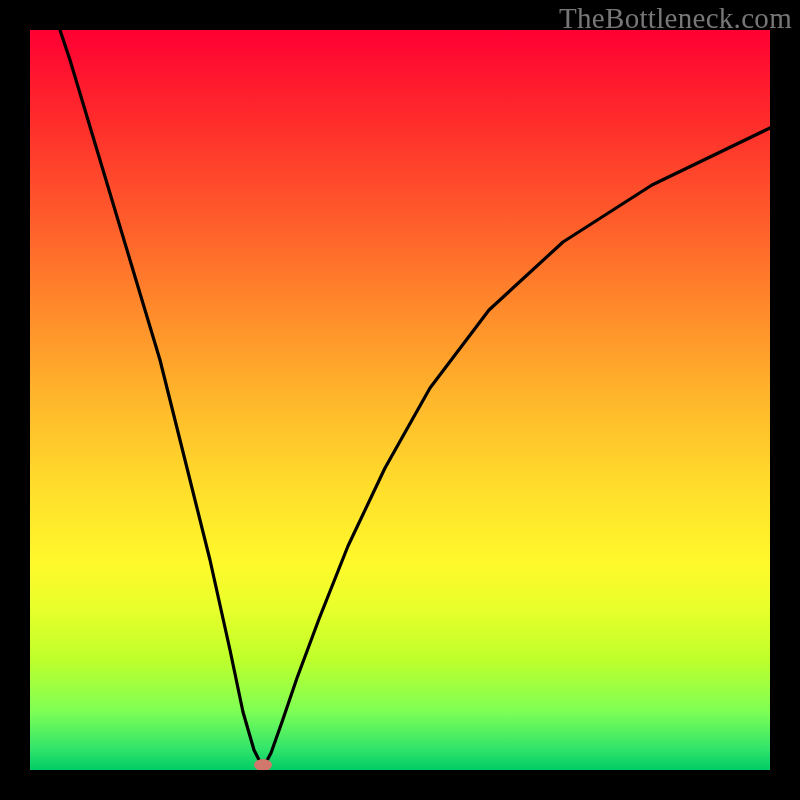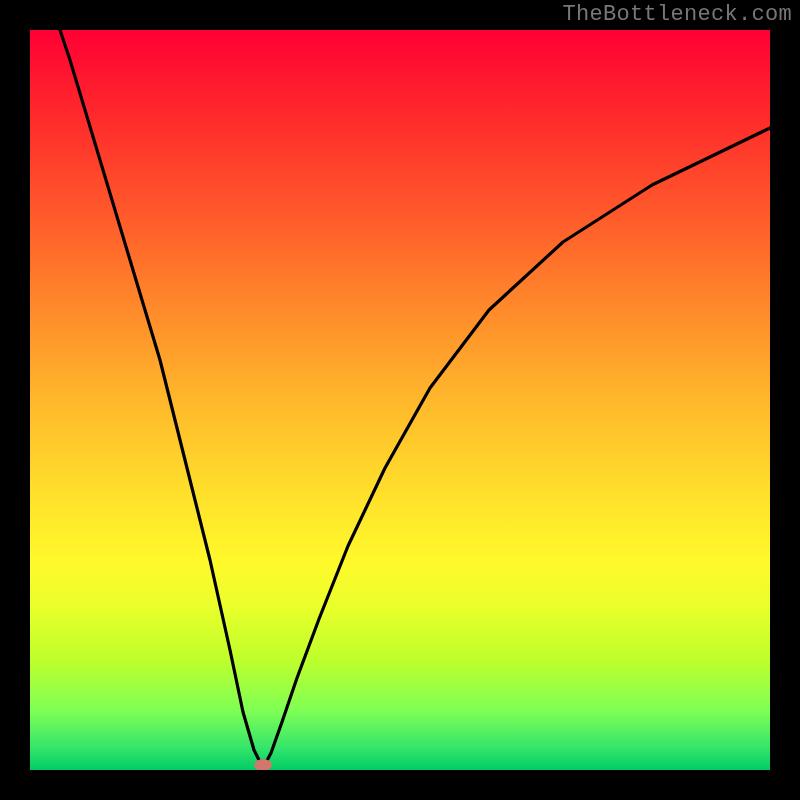--- a/index.html
+++ b/index.html
@@ -38,23 +38,23 @@
       #7fff55 92%,
       #34e56a 97%,
       #00cc66 100%
     );
   }
   .watermark {
     position: absolute;
     top: 2px;
     right: 8px;
     color: #777777;
-    font-size: 22px;
+    font-size: 29px;
     letter-spacing: 0.3px;
-    font-family: Liberation Mono, monospace;
+    font-family: Liberation Serif, serif;
     user-select: none;
     margin-left: 29px;
   }
   .curve-svg {
     position: absolute;
     top: 30px;
     left: 30px;
     width: 740px;
     height: 740px;
   }

